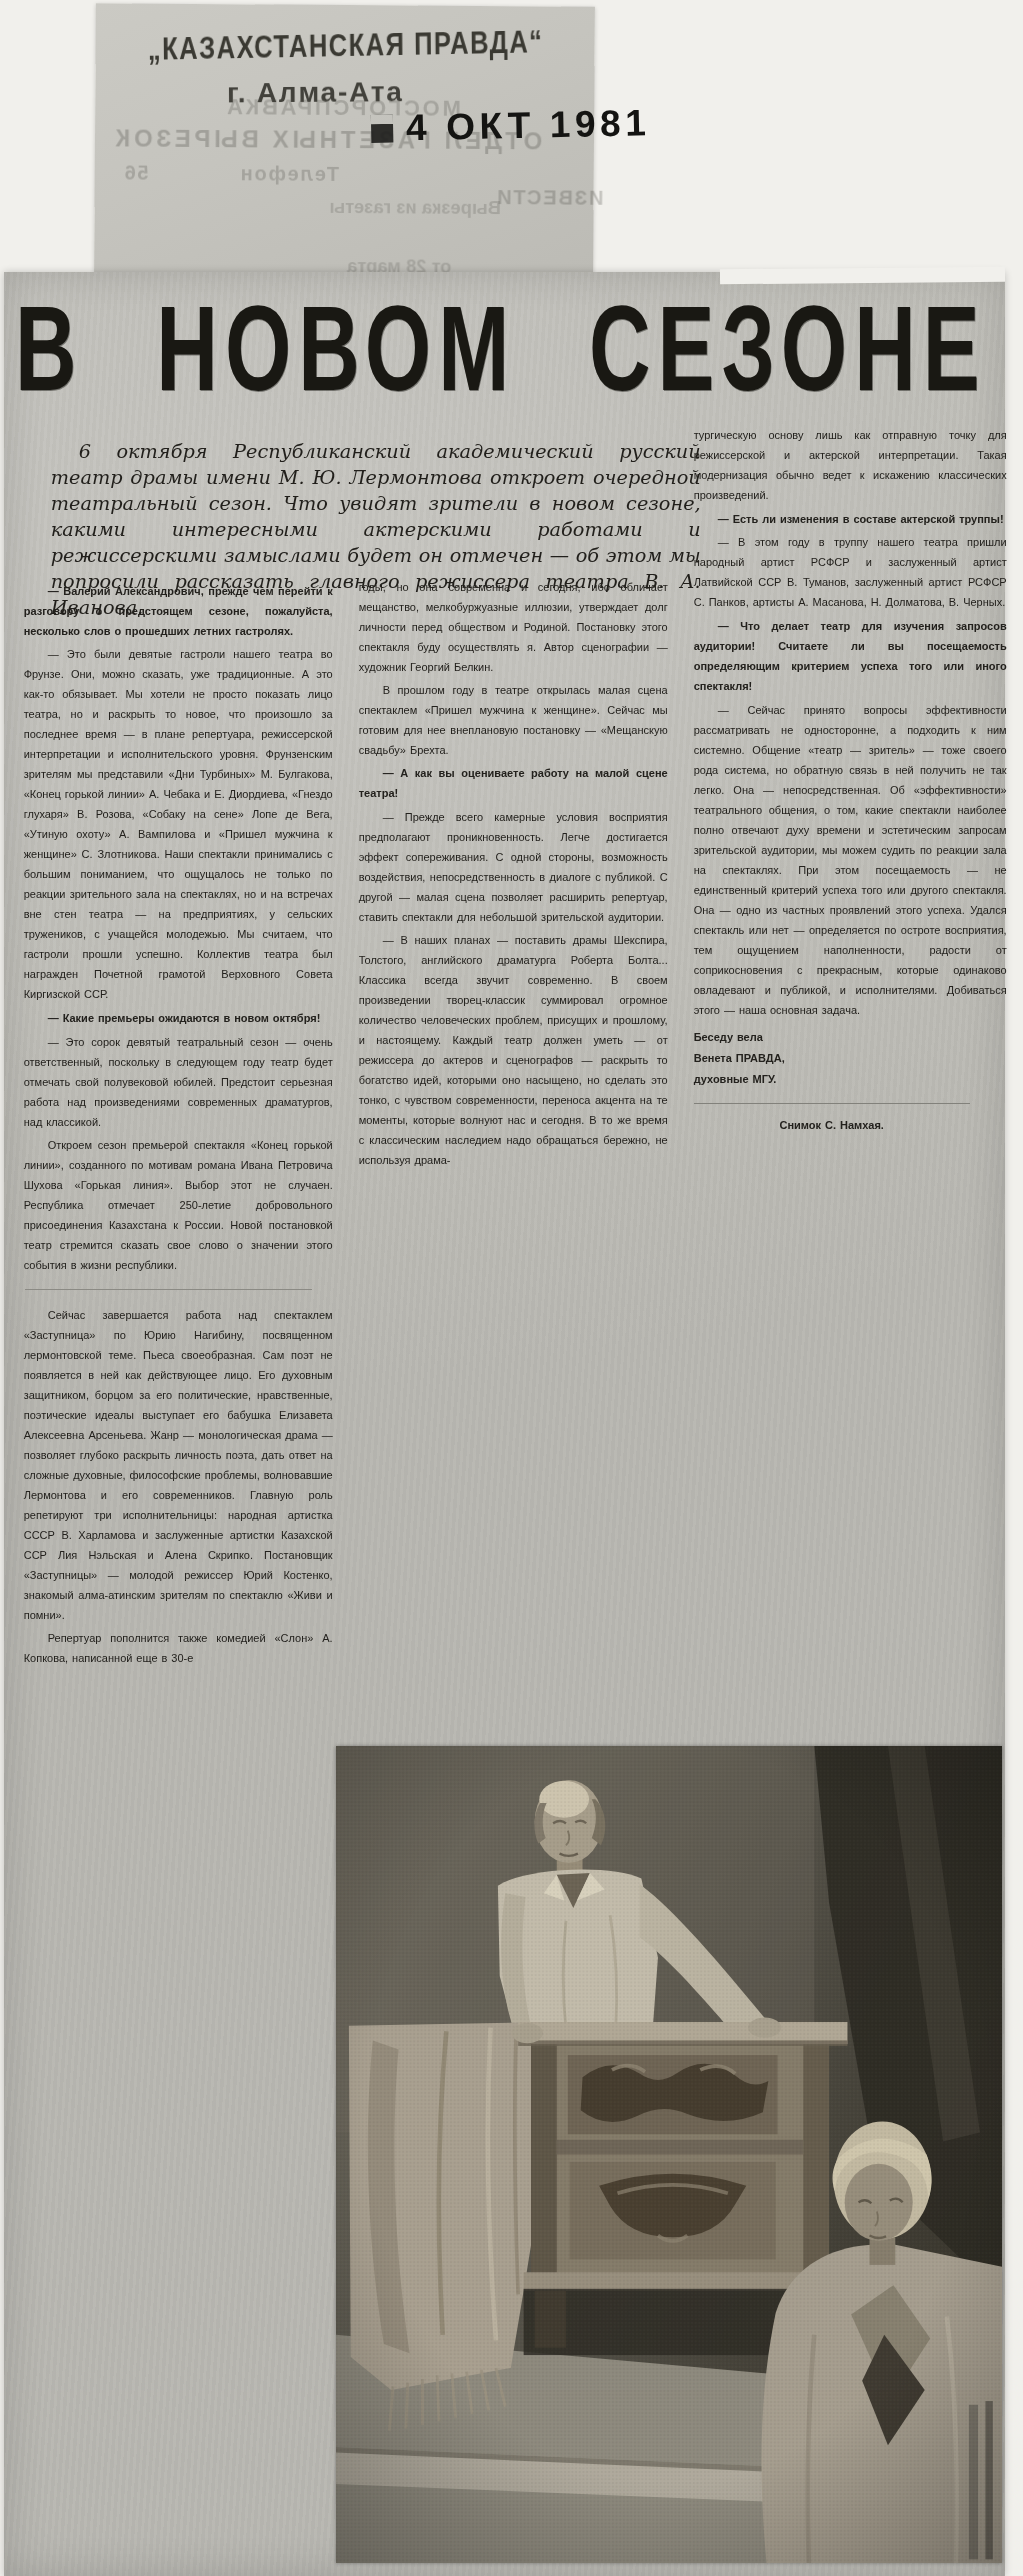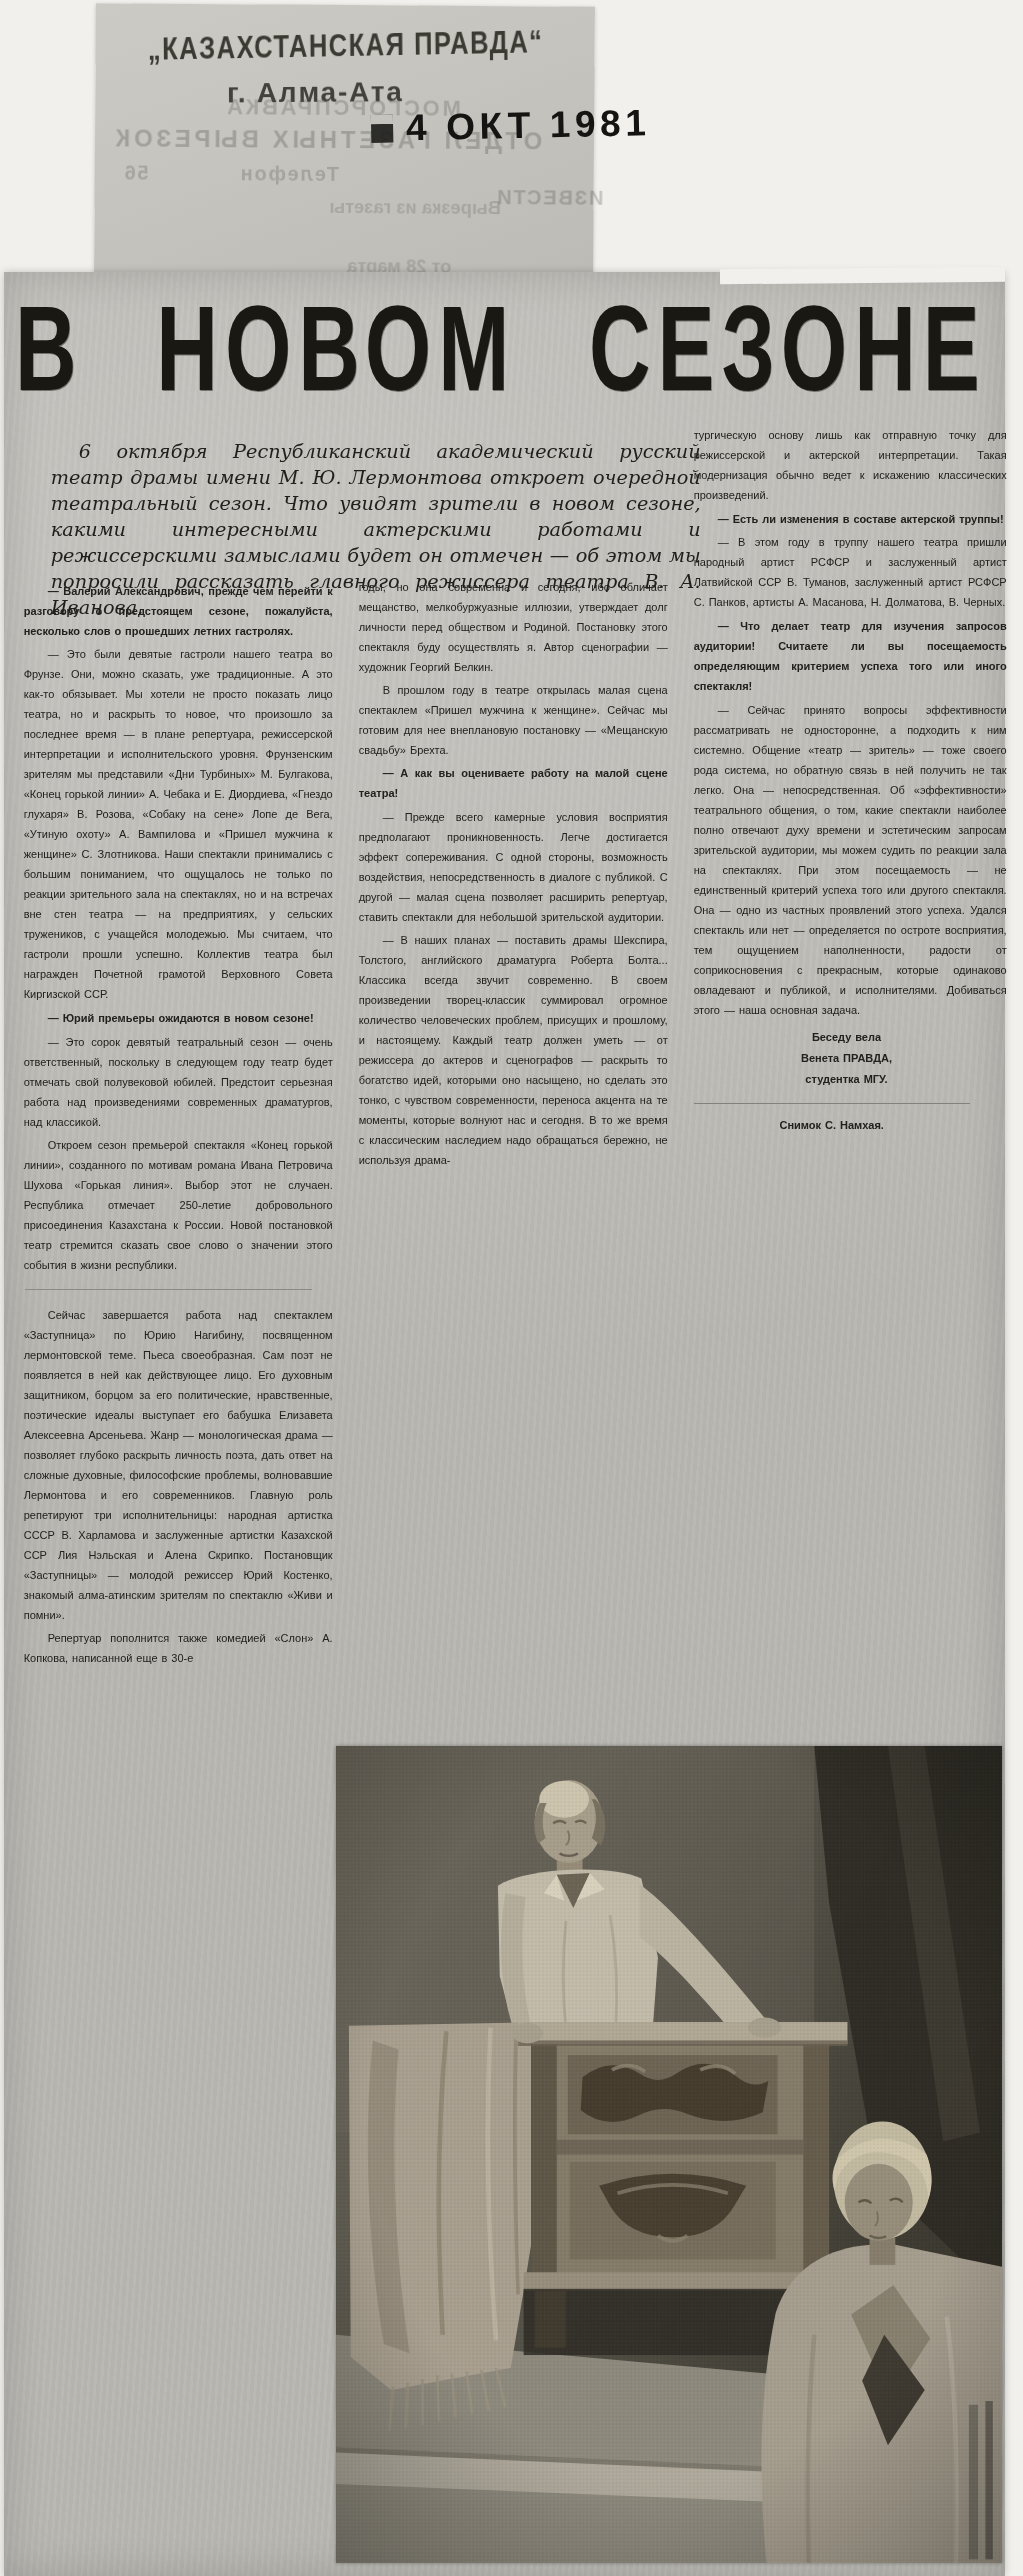--- a/index.html
+++ b/index.html
@@ -77,21 +77,21 @@
     font-size:11px;line-height:20px;color:#23211d;
     text-align:justify;word-spacing:0.9px;
   }
   .col p{margin:0 0 2.8px;text-indent:24px;}
   .col p.q{font-weight:bold;margin:3.7px 0 3.7px;}
   .col p.noindent{text-indent:0;}
   .col1{left:20px;top:305px;}
   .col2{left:355px;top:305px;}
   .col3{left:690px;top:153px;width:313px;}
   .rule1{width:287px;border-top:1.8px solid #8b8a84;margin:14.7px 0 14.7px 1.8px;}
-  .byline{font-weight:bold;text-align:center;padding-right:7.4px;margin-top:7.4px;line-height:21px;}
+  .byline{font-weight:bold;text-align:left;padding-right:7.4px;margin-top:7.4px;line-height:21px;}
   .sep{width:276px;border-top:1.8px solid #82817b;margin:13px 37px 11px 0;}
   .caption{font-weight:bold;}
   .credit{font-weight:bold;text-align:center;text-indent:0 !important;padding-right:37px;}
   
   .photo{
     position:absolute;left:332px;top:1474px;width:666px;height:817px;
     background:#4c4a43;box-shadow:0 0 3.7px rgba(0,0,0,.35);
   }
   .photo svg{display:block;width:100%;height:100%;}
 </style>
@@ -115,21 +115,21 @@
   <div class="clipping">
     <div class="torn-edge"></div>
 
     <h1 class="headline">В НОВОМ СЕЗОНЕ</h1>
 
     <p class="lead">6 октября Республиканский академический русский театр драмы имени М. Ю. Лермонтова откроет очередной театральный сезон. Что увидят зрители в новом сезоне, какими интересными актерскими работами и режиссерскими замыслами будет он отмечен — об этом мы попросили рассказать главного режиссера театра В. А. Иванова.</p>
 
     <div class="col col1">
       <p class="q">— Валерий Александрович, прежде чем перейти к разговору о предстоящем сезоне, пожалуйста, несколько слов о прошедших летних гастролях.</p>
       <p>— Это были девятые гастроли нашего театра во Фрунзе. Они, можно сказать, уже традиционные. А это как-то обязывает. Мы хотели не просто показать лицо театра, но и раскрыть то новое, что произошло за последнее время — в плане репертуара, режиссерской интерпретации и исполнительского уровня. Фрунзенским зрителям мы представили «Дни Турбиных» М. Булгакова, «Конец горькой линии» А. Чебака и Е. Диордиева, «Гнездо глухаря» В. Розова, «Собаку на сене» Лопе де Вега, «Утиную охоту» А. Вампилова и «Пришел мужчина к женщине» С. Злотникова. Наши спектакли принимались с большим пониманием, что ощущалось не только по реакции зрительного зала на спектаклях, но и на встречах вне стен театра — на предприятиях, у сельских тружеников, с учащейся молодежью. Мы считаем, что гастроли прошли успешно. Коллектив театра был награжден Почетной грамотой Верховного Совета Киргизской ССР.</p>
-      <p class="q">— Юрий премьеры ожидаются в новом сезоне!</p>
+      <p class="q">— Какие премьеры ожидаются в новом октября!</p>
       <p>— Это сорок девятый театральный сезон — очень ответственный, поскольку в следующем году театр будет отмечать свой полувековой юбилей. Предстоит серьезная работа над произведениями современных драматургов, над классикой.</p>
       <p>Откроем сезон премьерой спектакля «Конец горькой линии», созданного по мотивам романа Ивана Петровича Шухова «Горькая линия». Выбор этот не случаен. Республика отмечает 250-летие добровольного присоединения Казахстана к России. Новой постановкой театр стремится сказать свое слово о значении этого события в жизни республики.</p>
       <div class="rule1"></div>
       <p>Сейчас завершается работа над спектаклем «Заступница» по Юрию Нагибину, посвященном лермонтовской теме. Пьеса своеобразная. Сам поэт не появляется в ней как действующее лицо. Его духовным защитником, борцом за его политические, нравственные, поэтические идеалы выступает его бабушка Елизавета Алексеевна Арсеньева. Жанр — монологическая драма — позволяет глубоко раскрыть личность поэта, дать ответ на сложные духовные, философские проблемы, волновавшие Лермонтова и его современников. Главную роль репетируют три исполнительницы: народная артистка СССР В. Харламова и заслуженные артистки Казахской ССР Лия Нэльская и Алена Скрипко. Постановщик «Заступницы» — молодой режиссер Юрий Костенко, знакомый алма-атинским зрителям по спектаклю «Живи и помни».</p>
       <p>Репертуар пополнится также комедией «Слон» А. Копкова, написанной еще в 30-е</p>
     </div>
 
     <div class="col col2">
       <p class="noindent">годы, но она современна и сегодня, ибо обличает мещанство, мелкобуржуазные иллюзии, утверждает долг личности перед обществом и Родиной. Постановку этого спектакля буду осуществлять я. Автор сценографии — художник Георгий Белкин.</p>
       <p>В прошлом году в театре открылась малая сцена спектаклем «Пришел мужчина к женщине». Сейчас мы готовим для нее внеплановую постановку — «Мещанскую свадьбу» Брехта.</p>
@@ -140,21 +140,21 @@
 
     <div class="col col3">
       <p class="noindent">тургическую основу лишь как отправную точку для режиссерской и актерской интерпретации. Такая модернизация обычно ведет к искажению классических произведений.</p>
       <p class="q">— Есть ли изменения в составе актерской труппы!</p>
       <p>— В этом году в труппу нашего театра пришли народный артист РСФСР и заслуженный артист Латвийской ССР В. Туманов, заслуженный артист РСФСР С. Панков, артисты А. Масанова, Н. Долматова, В. Черных.</p>
       <p class="q">— Что делает театр для изучения запросов аудитории! Считаете ли вы посещаемость определяющим критерием успеха того или иного спектакля!</p>
       <p>— Сейчас принято вопросы эффективности рассматривать не односторонне, а подходить к ним системно. Общение «театр — зритель» — тоже своего рода система, но обратную связь в ней получить не так легко. Она — непосредственная. Об «эффективности» театрального общения, о том, какие спектакли наиболее полно отвечают духу времени и эстетическим запросам зрительской аудитории, мы можем судить по реакции зала на спектаклях. При этом посещаемость — не единственный критерий успеха того или другого спектакля. Она — одно из частных проявлений этого успеха. Удался спектакль или нет — определяется по остроте восприятия, тем ощущением наполненности, радости от соприкосновения с прекрасным, которые одинаково овладевают и публикой, и исполнителями. Добиваться этого — наша основная задача.</p>
       <div class="byline">
         <div>Беседу вела</div>
         <div>Венета ПРАВДА,</div>
-        <div>студентка МГУ.</div>
+        <div>духовные МГУ.</div>
       </div>
       <div class="sep"></div>
       <p class="credit">Снимок С. Намхая.</p>
     </div>
 
     <div class="photo">
       <svg viewBox="0 0 724 888" preserveAspectRatio="none">
         <defs>
           <linearGradient id="bgGrad" x1="0" y1="0" x2="1" y2="0.6">
             <stop offset="0" stop-color="#6e6a5e"></stop>

